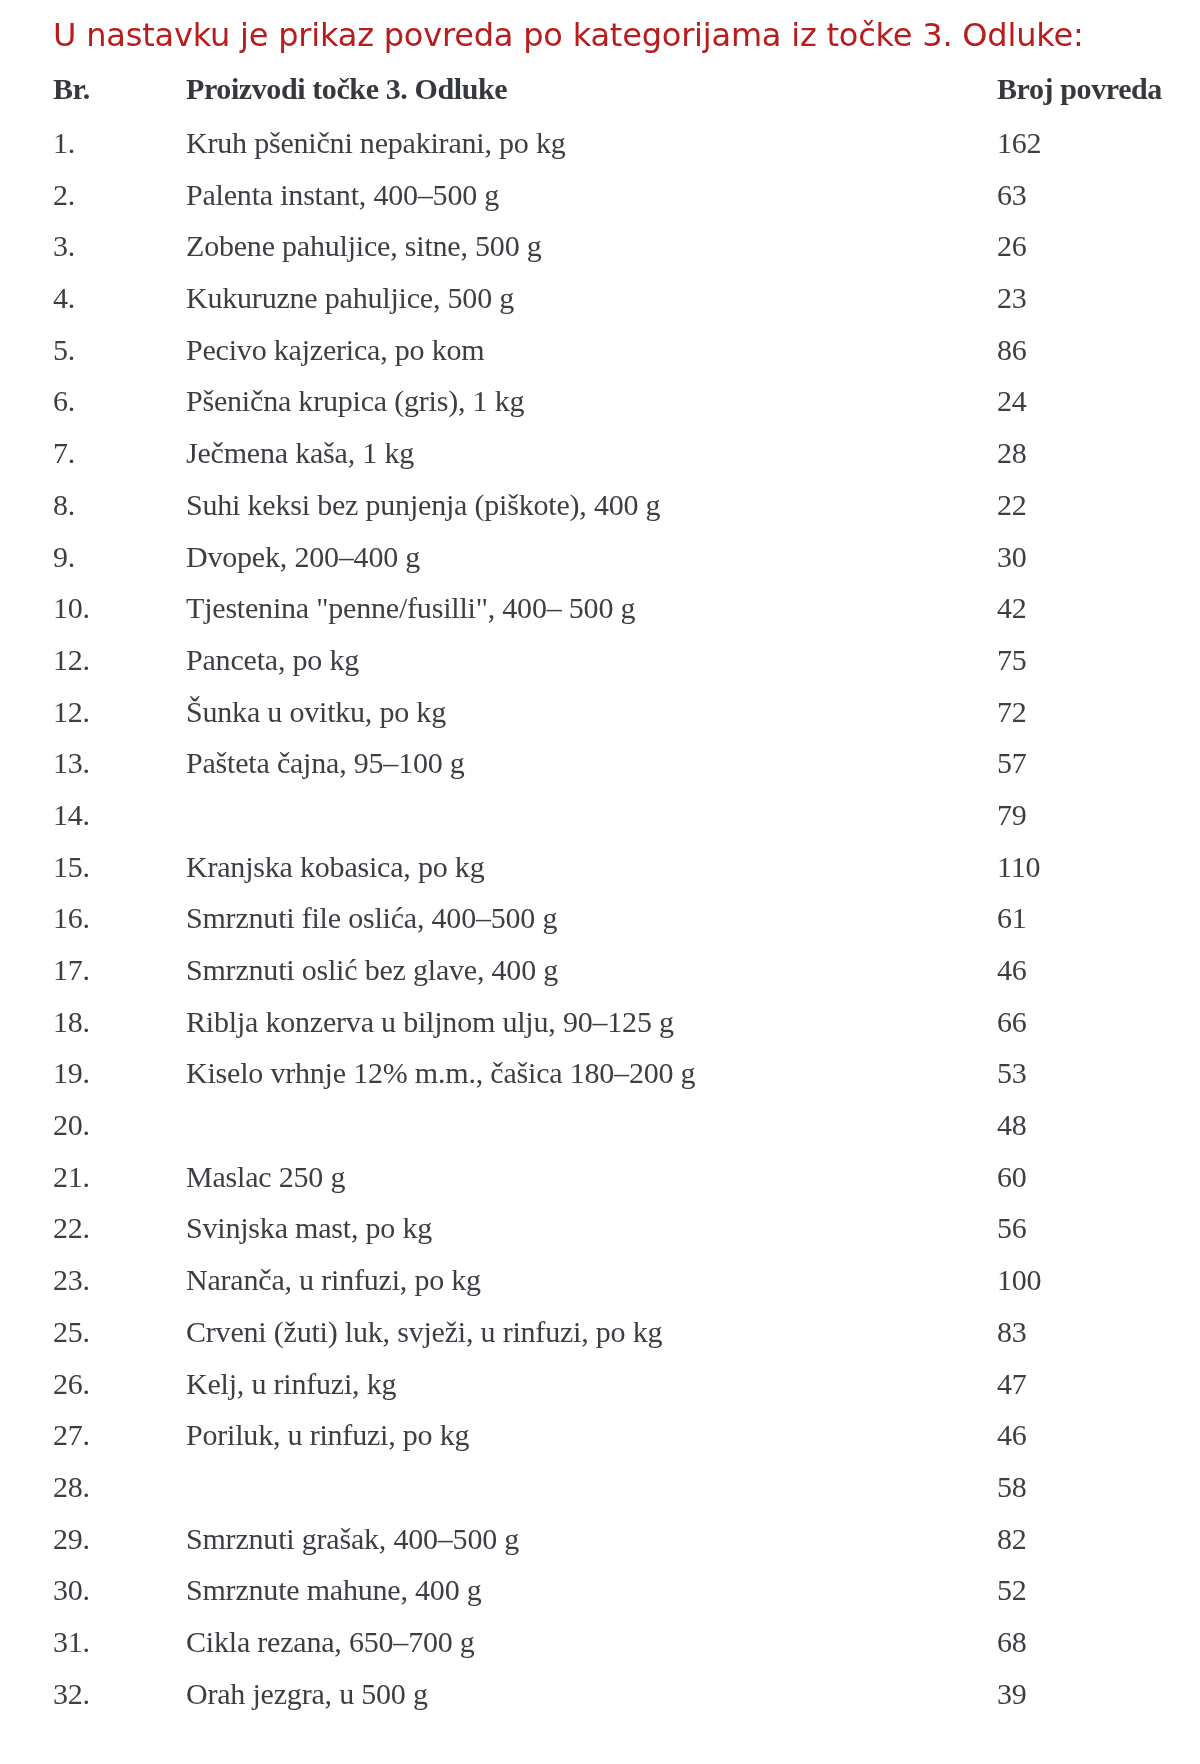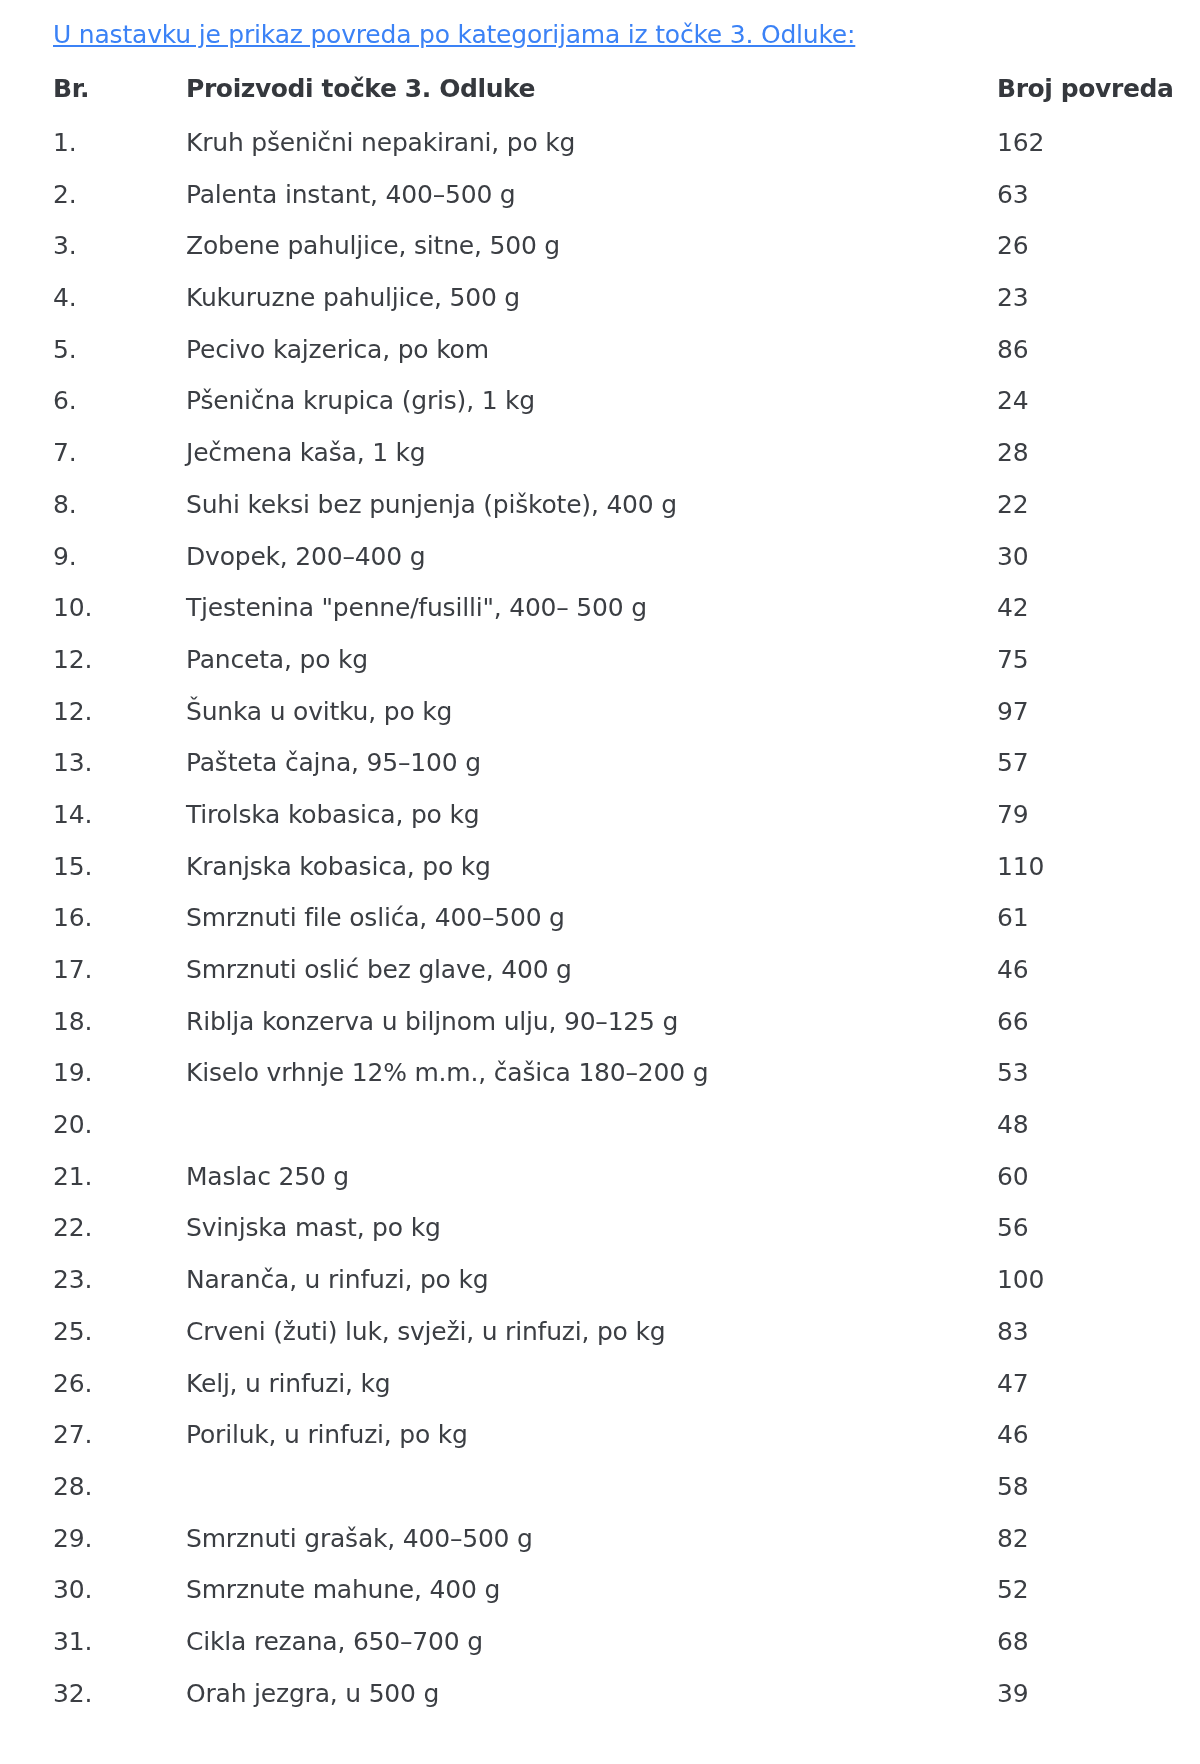--- a/index.html
+++ b/index.html
@@ -12,38 +12,38 @@
       height: 1764px;
       overflow: hidden;
       position: relative;
       font-family: "DejaVu Sans", sans-serif;
       color: #3b3e43;
     }
     .intro {
       position: absolute;
       left: 53px;
       top: 18px;
-      font-size: 25px;
+      font-size: 32px;
       line-height: 34px;
-      color: #3b82f6;
+      color: #b91c1c;
       white-space: nowrap;
       letter-spacing: -0.2px;
-      text-decoration: underline;
     }
     .table {
       position: absolute;
       left: 53px;
       top: 72px;
       width: 1147px;
     }
     .row {
       position: relative;
       height: 51.7px;
-      font-size: 25px;
+      font-size: 30px;
       white-space: nowrap;
+      font-family: Liberation Serif, serif;
     }
     .row.header {
       height: 54px;
       font-weight: bold;
       color: #35383d;
     }
     .cell {
       position: absolute;
       top: 0;
       line-height: 34px;
@@ -117,30 +117,29 @@
         <span class="cell c-count">42</span>
       </div>
       <div class="row">
         <span class="cell c-num">12.</span>
         <span class="cell c-name">Panceta, po kg</span>
         <span class="cell c-count">75</span>
       </div>
       <div class="row">
         <span class="cell c-num">12.</span>
         <span class="cell c-name">Šunka u ovitku, po kg</span>
-        <span class="cell c-count">97</span>
+        <span class="cell c-count">72</span>
       </div>
       <div class="row">
         <span class="cell c-num">13.</span>
         <span class="cell c-name">Pašteta čajna, 95–100 g</span>
         <span class="cell c-count">57</span>
       </div>
       <div class="row">
         <span class="cell c-num">14.</span>
-        <span class="cell c-name">Tirolska kobasica,  po kg</span>
         <span class="cell c-count">79</span>
       </div>
       <div class="row">
         <span class="cell c-num">15.</span>
         <span class="cell c-name">Kranjska kobasica, po kg</span>
         <span class="cell c-count">110</span>
       </div>
       <div class="row">
         <span class="cell c-num">16.</span>
         <span class="cell c-name">Smrznuti file oslića, 400–500 g</span>

